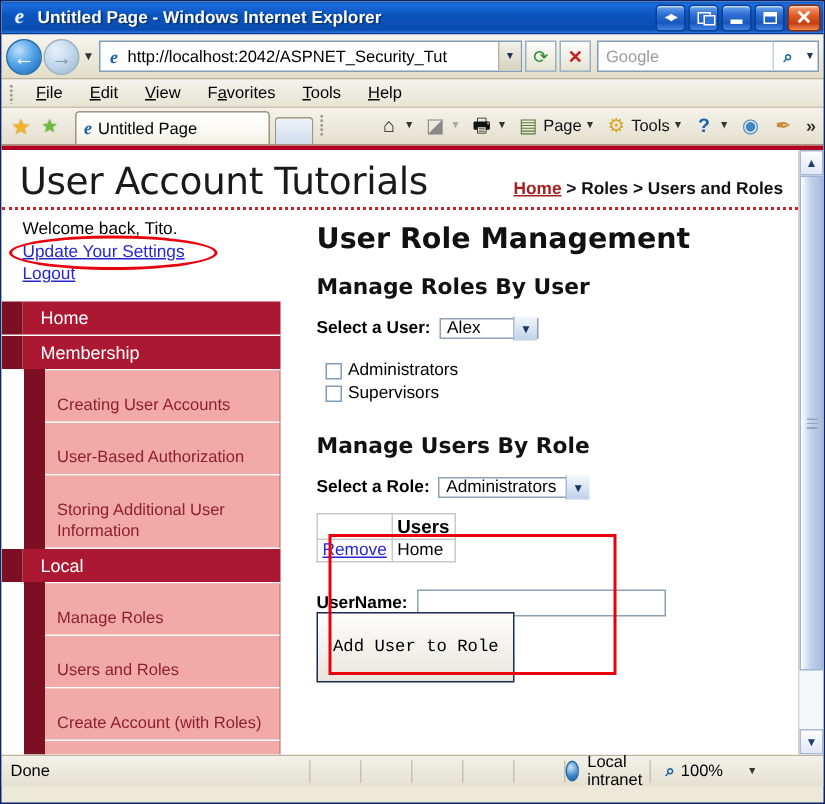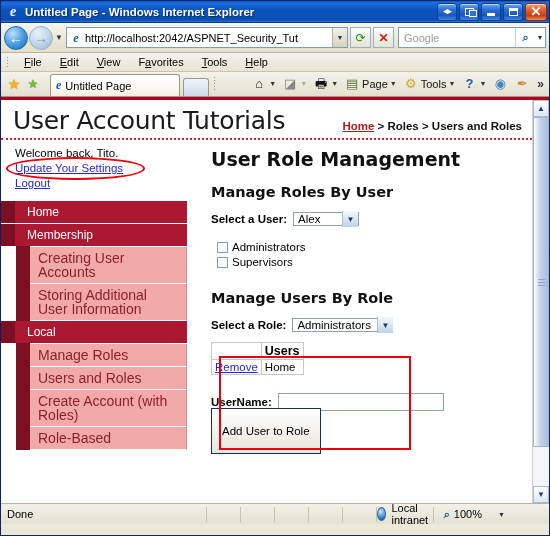--- a/index.html
+++ b/index.html
@@ -272,22 +272,22 @@
     margin-left: 14px;
     position: relative;
     border-bottom: 1px solid #fff;
   }
   .nav-sec:before {
     content:''; position:absolute; left:-14px; top:0; bottom:0; width:14px;
     background:#7c1022;
   }
   .nav-sub {
     background: #f2aaa8;
-    color:#8d2127; font-size:14px;
-    padding: 4px 6px 4px 8px;
+    color:#8d2127; font-size:11px;
+    padding: 16px 6px 4px 8px;
     margin-left: 28px;
     border-bottom: 1px solid #ffffff;
     border-left:1px solid #c98c8b;
     border-right:1px solid #c98c8b;
     position: relative;
     line-height: 14px;
   }
   .nav-sub:before {
     content:''; position:absolute; left:-14px; top:-1px; bottom:-1px; width:14px;
     background:#7c1022;
@@ -337,20 +337,21 @@
   .field {
     height: 18px; width: 166px;
     border:1px solid #8da0b5; background:#fff;
   }
   .btn {
     font-size: 11.5px;
     padding: 16px 10px;
     border:1px solid #1b2f52;
     background: linear-gradient(to bottom,#fdfdfd,#e8e6dc);
     color:#000;
+    font-family:Liberation Mono, monospace;
   }
 
   
   .anno {
     position:absolute;
     border: 2.5px solid #e8000d;
     pointer-events:none;
   }
   .anno.oval { border-radius: 50%/50%; }
 
@@ -512,20 +513,21 @@
               <div class="wl">Welcome back, Tito.</div>
               <div class="wl"><a href="#">Update Your Settings</a></div>
               <div class="wl"><a href="#">Logout</a></div>
             </div>
 
             <div class="nav">
               <div class="nav-wrap">
                 <div class="nav-sec">Home</div>
                 <div class="nav-sec">Membership</div>
                 <div class="nav-sub">Creating User Accounts</div>
+                <div class="nav-sub">User-Based Authorization</div>
                 <div class="nav-sub">Storing Additional User Information</div>
                 <div class="nav-sec">Local</div>
                 <div class="nav-sub">Manage Roles</div>
                 <div class="nav-sub">Users and Roles</div>
                 <div class="nav-sub">Create Account (with Roles)</div>
                 <div class="nav-sub">Role-Based</div>
               </div>
             </div>
           </div>
 

